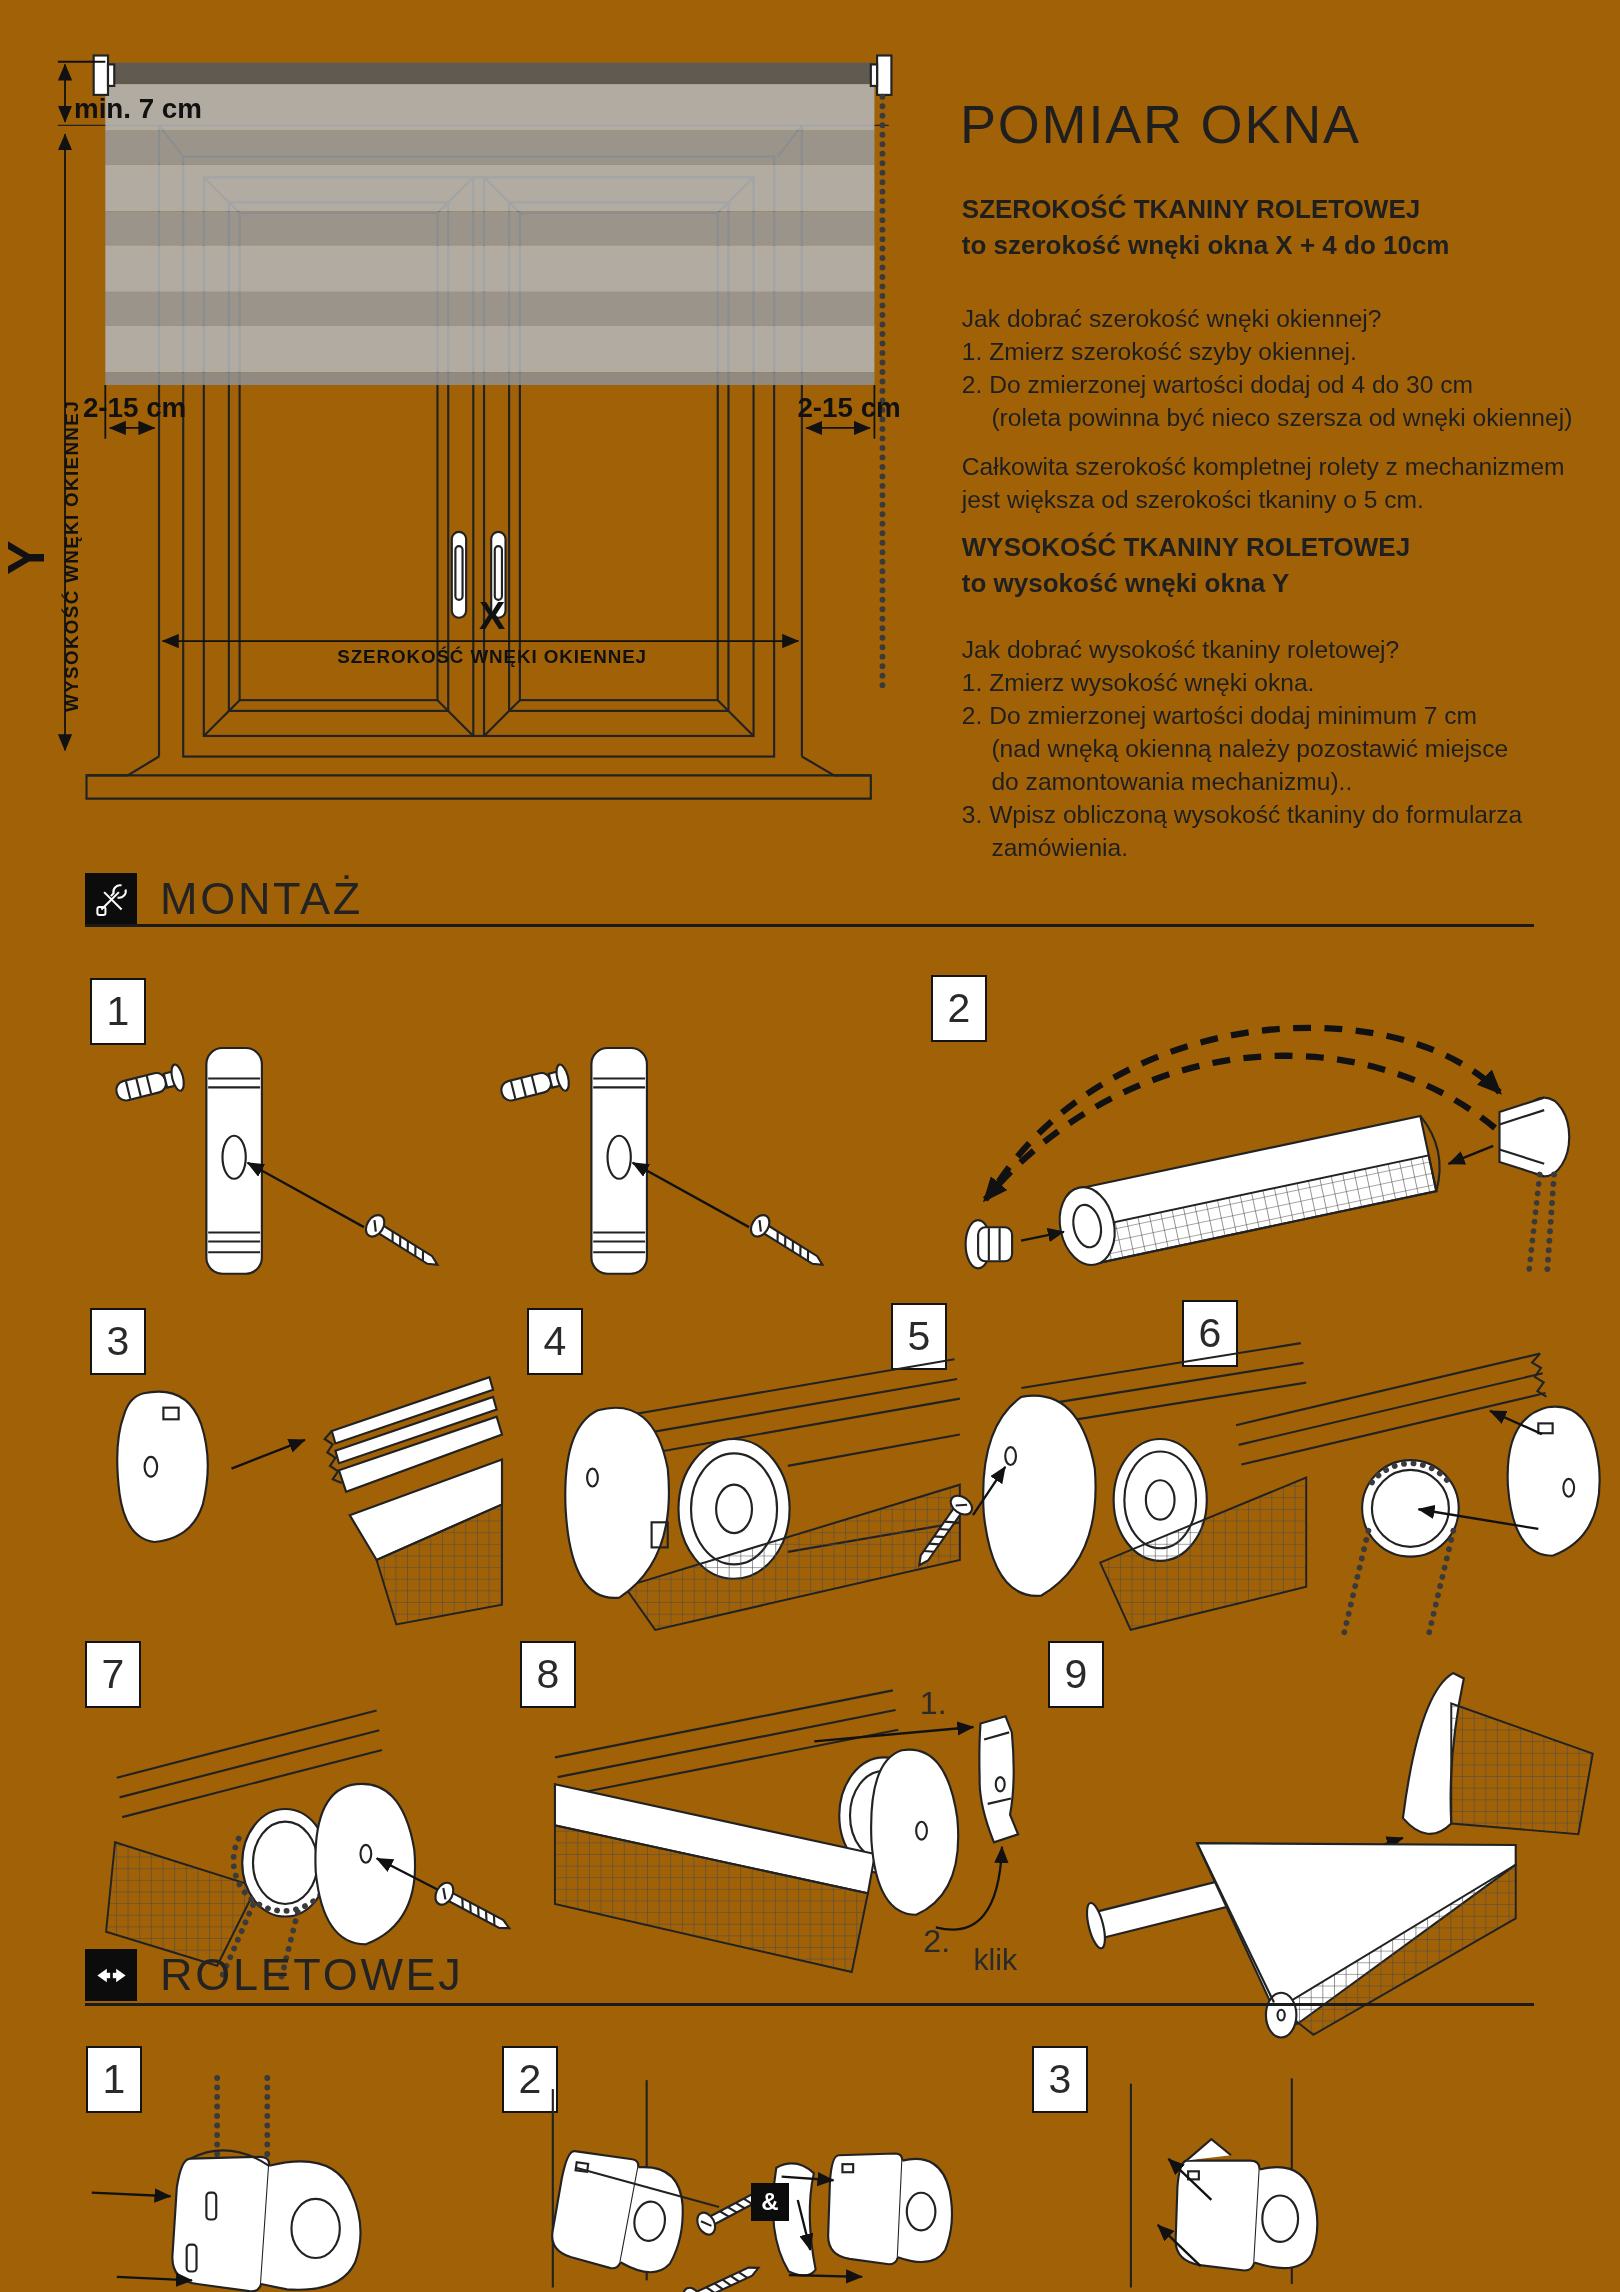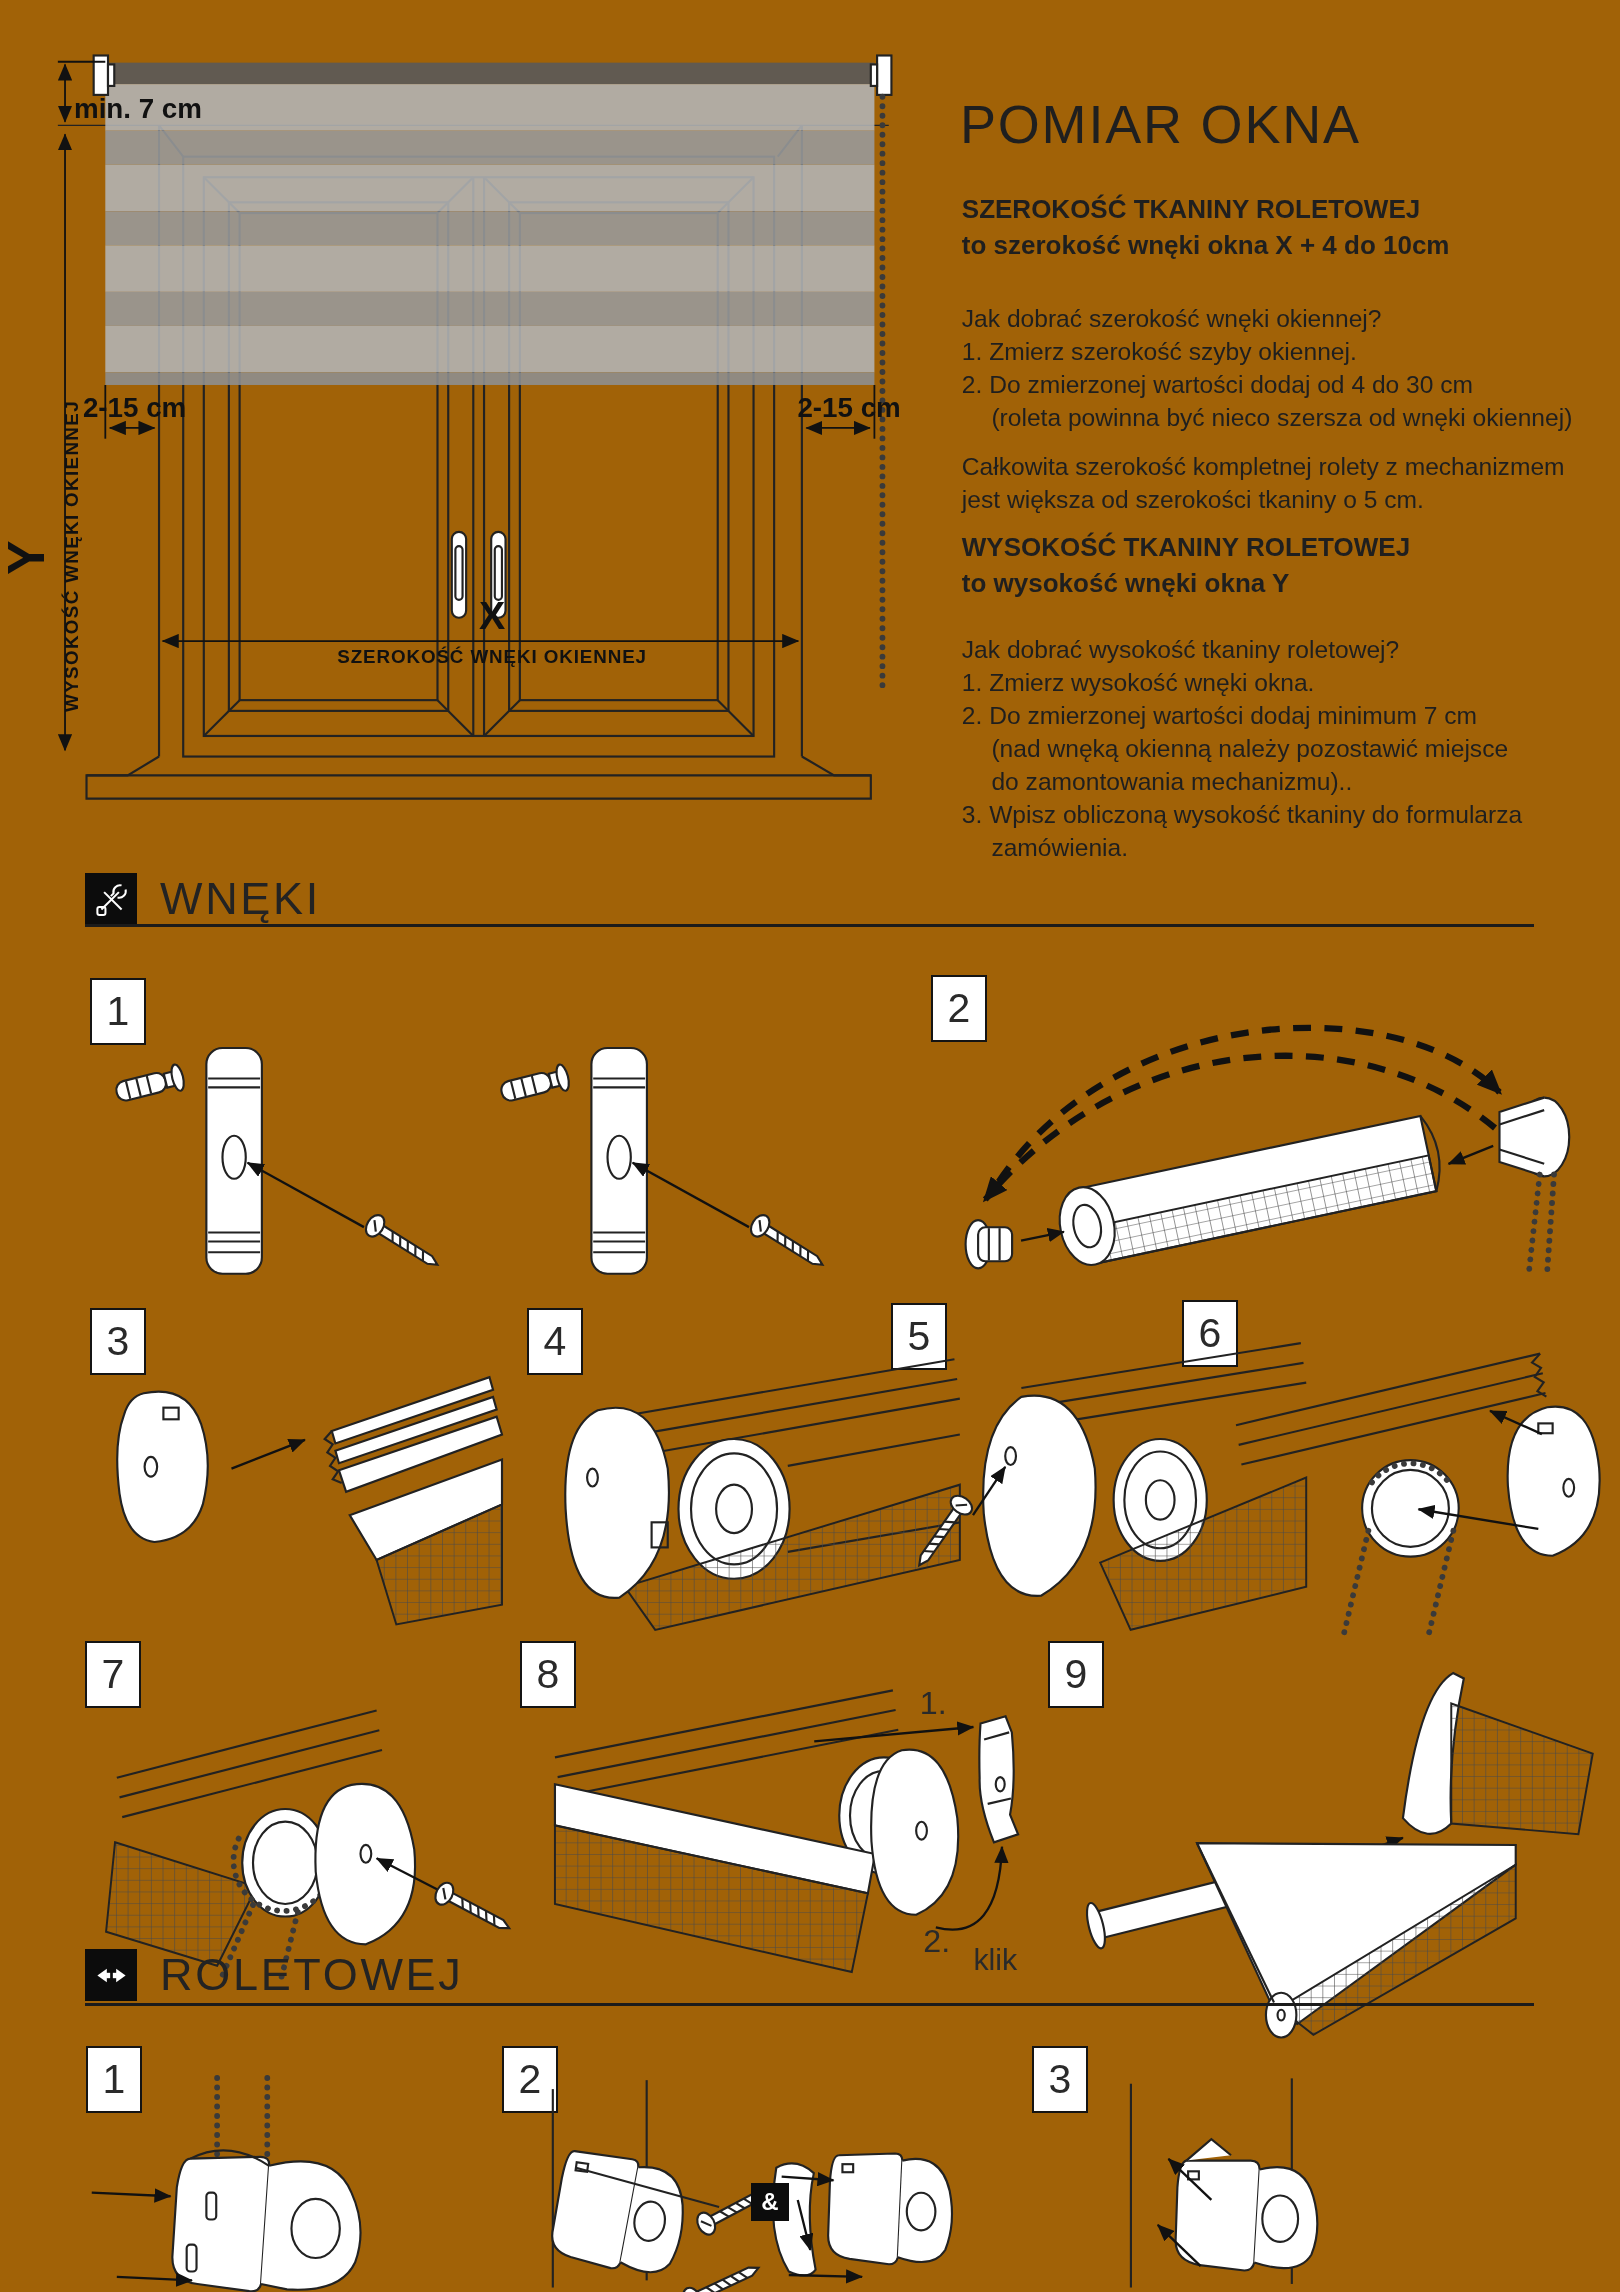--- a/index.html
+++ b/index.html
@@ -211,21 +211,21 @@
       <svg width="39" height="39" viewBox="0 0 58 58">
         <g stroke="#fff" stroke-width="3" fill="none">
           <line x1="18" y1="18" x2="44" y2="44"></line>
           <path d="M44,8 a10 10 0 0 0 -12 12 l-4,4"></path>
           <path d="M50,14 a10 10 0 0 1 -12 12"></path>
           <line x1="14" y1="44" x2="40" y2="18"></line>
           <rect x="8" y="40" width="12" height="12" rx="3"></rect>
         </g>
       </svg>
     </div>
-    <div class="sec-title">WNĘKI</div>
+    <div class="sec-title">MONTAŻ</div>
   </div>
   <div class="rule" style="left:85px;top:924px;width:1449px"></div>
 
   <div class="stepbox" style="left:90px;top:978px">1</div>
   <div class="stepbox" style="left:931px;top:975px">2</div>
   <div class="stepbox" style="left:90px;top:1308px">3</div>
   <div class="stepbox" style="left:527px;top:1308px">4</div>
   <div class="stepbox" style="left:891px;top:1303px">5</div>
   <div class="stepbox" style="left:1182px;top:1300px">6</div>
   <div class="stepbox" style="left:85px;top:1641px">7</div>

